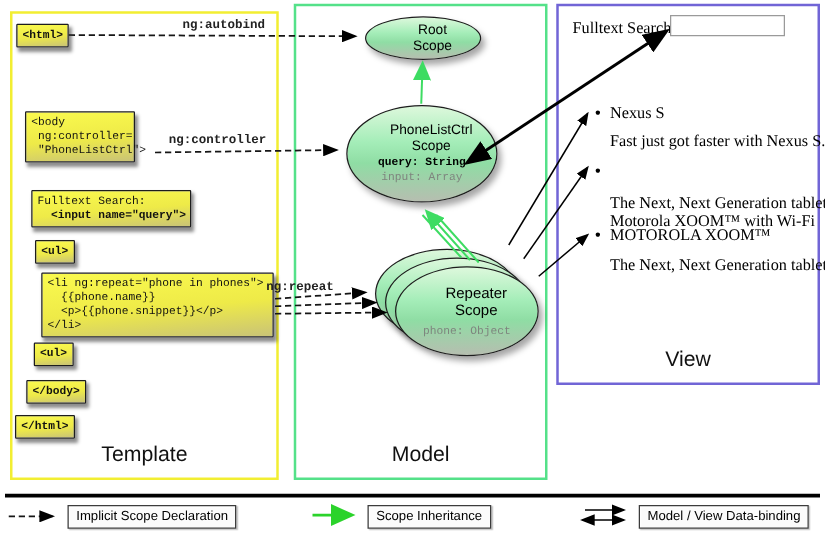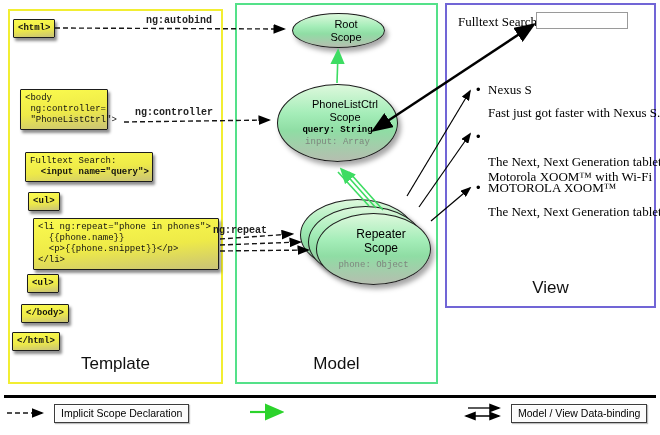--- a/index.html
+++ b/index.html
@@ -111,20 +111,21 @@
   <span class="bullet" style="left:476px;top:129px;">•</span>
   <div class="view-text" style="left:488px;top:129px;margin-top:40px;">Motorola XOOM™ with Wi-Fi</div>
   <div class="view-text" style="left:488px;top:154px;">The Next, Next Generation tablet.</div>
 
   <span class="bullet" style="left:476px;top:180px;">•</span>
   <div class="view-text" style="left:488px;top:180px;">MOTOROLA XOOM™</div>
   <div class="view-text" style="left:488px;top:204px;">The Next, Next Generation tablet.</div>
 
   <div id="separator"></div>
   <div class="legend-box" style="left:54px;top:404px;">Implicit Scope Declaration</div>
+  <div class="legend-box" style="left:294px;top:404px;">Scope Inheritance</div>
   <div class="legend-box" style="left:511px;top:404px;">Model / View Data-binding</div>
 
   <svg id="overlay">
     <defs>
       <marker id="ab" markerWidth="9" markerHeight="7" refX="7.5" refY="3.5" orient="auto">
         <path d="M0,0 L9,3.5 L0,7 z" fill="#000"></path>
       </marker>
       <marker id="abs" markerWidth="9" markerHeight="7" refX="7.5" refY="3.5" orient="auto-start-reverse">
         <path d="M0,0 L9,3.5 L0,7 z" fill="#000"></path>
       </marker>

